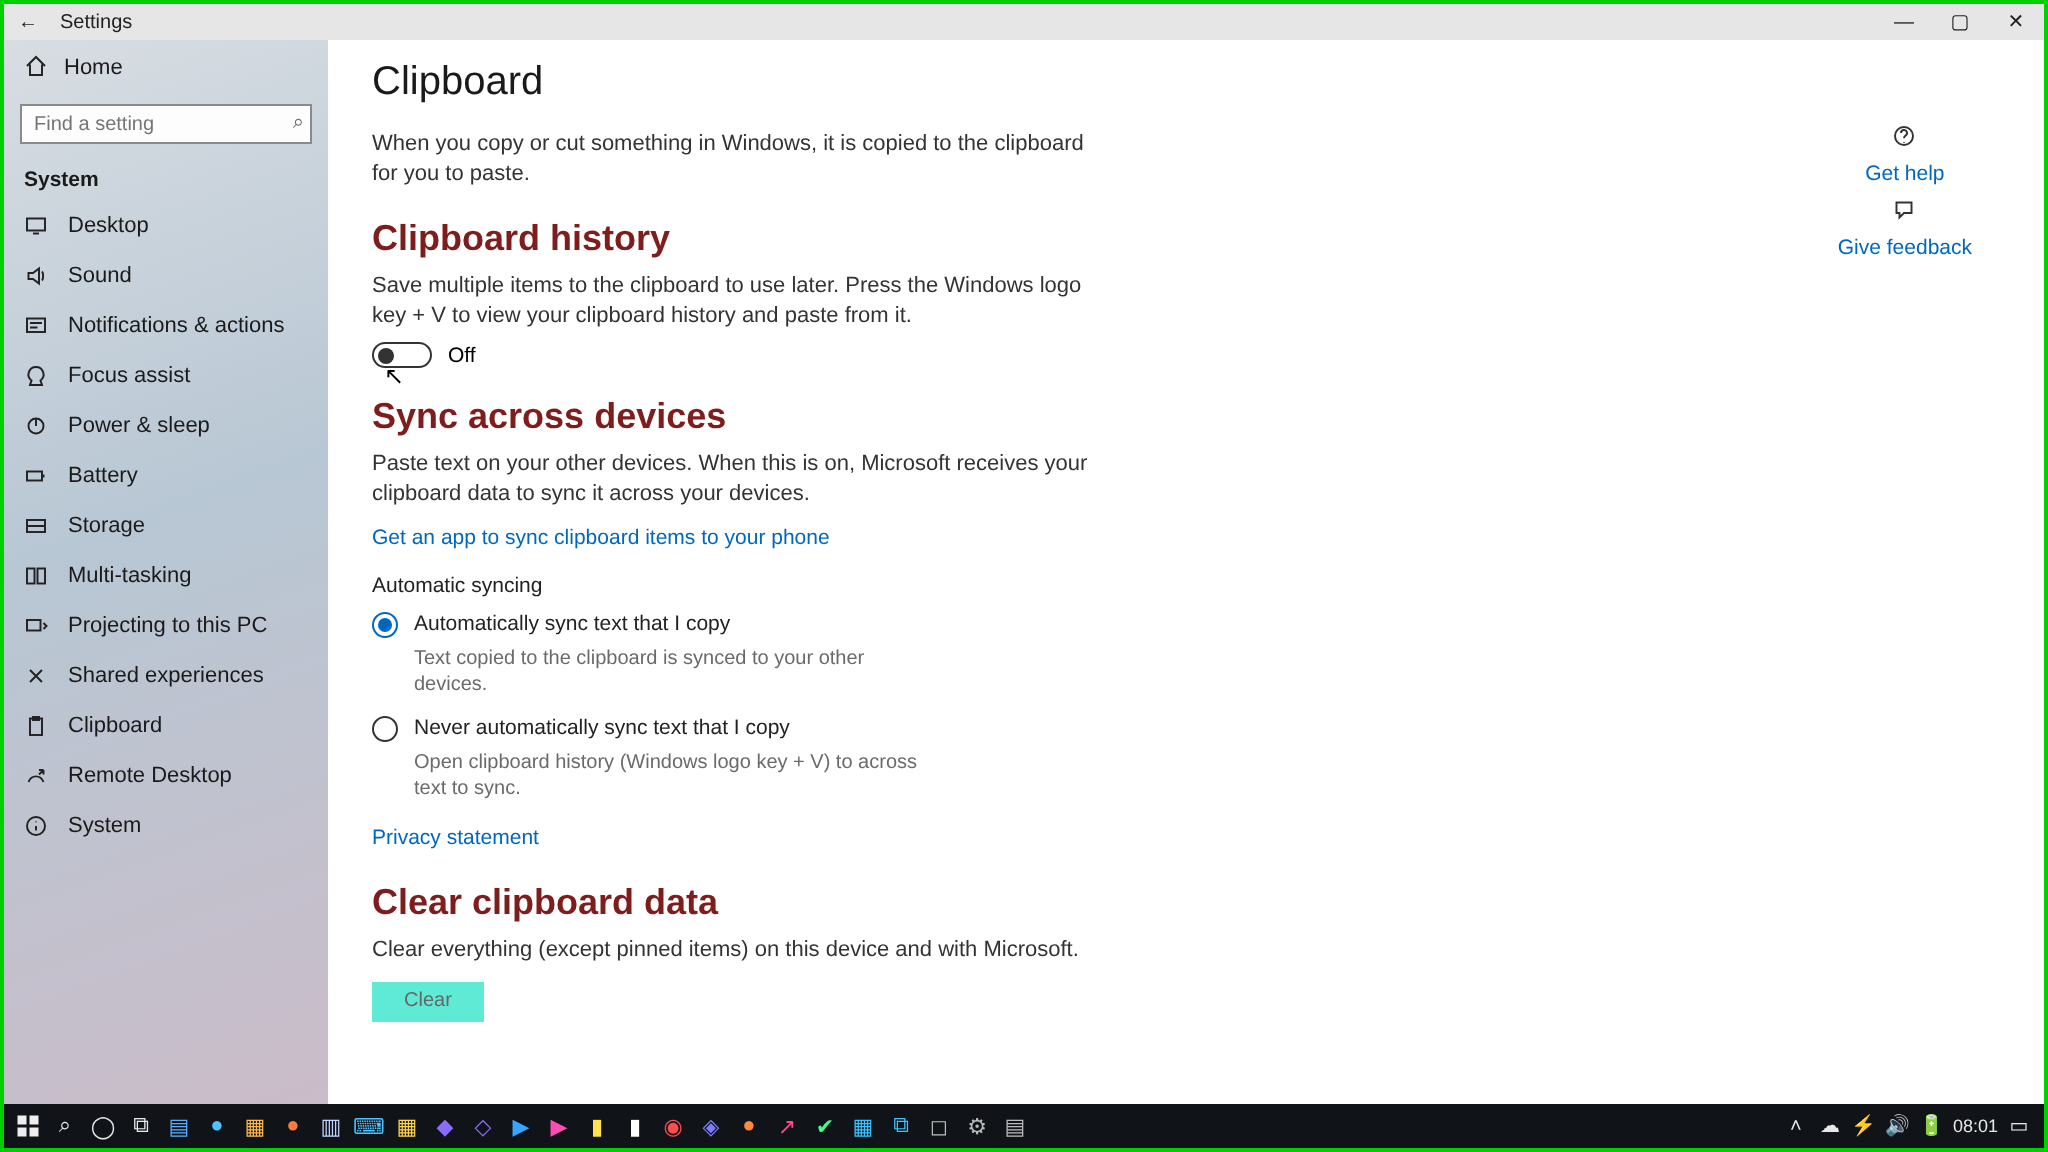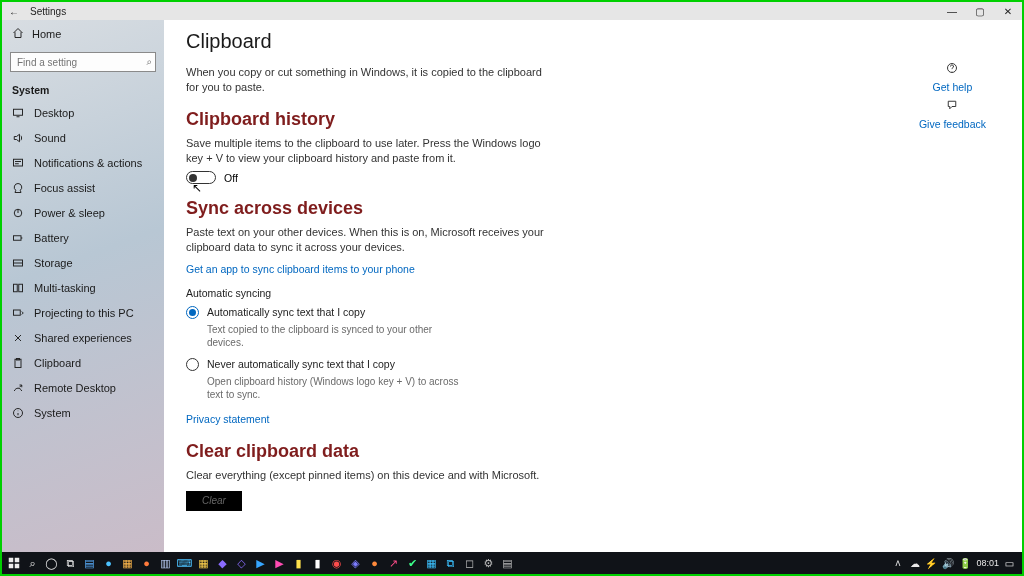--- a/index.html
+++ b/index.html
@@ -39,21 +39,21 @@
 .toggle.on .knob { width: 9px; height: 9px; background: #fff; border-radius: 50%; position: absolute; right: 1.5px; top: 1px; }
 .toggle-label { font-size: 10.5px; }
 .link { color: #0067c0; font-size: 10.5px; text-decoration: none; display: inline-block; }
 .sublabel { font-size: 10.5px; color: #222; margin-top: 10px; margin-bottom: 6px; }
 .radio-row { display: flex; align-items: center; gap: 8px; margin-bottom: 4px; }
 .radio { width: 13px; height: 13px; border: 1px solid #333; border-radius: 50%; display: flex; align-items: center; justify-content: center; margin-top: 1px; flex-shrink: 0; }
 .radio.sel { border-color: #0067c0; }
 .radio.sel .dot { width: 7px; height: 7px; background: #0067c0; border-radius: 50%; }
 .radio-text { font-size: 10.5px; color: #222; }
 .radio-hint { font-size: 10px; color: #6a6a6a; margin: 0 0 8px 21px; max-width: 260px; line-height: 1.3; }
-.clear-btn { width: 56px; height: 20px; background: #000000; border: none; font-size: 10px; color: #666; margin-top: 8px; font-style: italic; }
+.clear-btn { width: 56px; height: 20px; background: #5eead4; border: none; font-size: 10px; color: #666; margin-top: 8px; }
 .taskbar { height: 22px; background: #101318; display: flex; align-items: center; padding: 0 2px; }
 .taskbar .tb-ico { width: 19px; height: 18px; display: flex; align-items: center; justify-content: center; color: #e8e8e8; font-size: 11px; }
 .taskbar .tb-ico svg { width: 12px; height: 12px; }
 .taskbar .tray { margin-left: auto; display: flex; align-items: center; gap: 4px; color: #e8e8e8; font-size: 9px; padding-right: 4px; }
 .taskbar .tray .tico { width: 13px; text-align: center; font-size: 10px; }
 .cursor { position: absolute; font-size: 12px; pointer-events: none; }
 </style>
 </head>
 <body>
 

